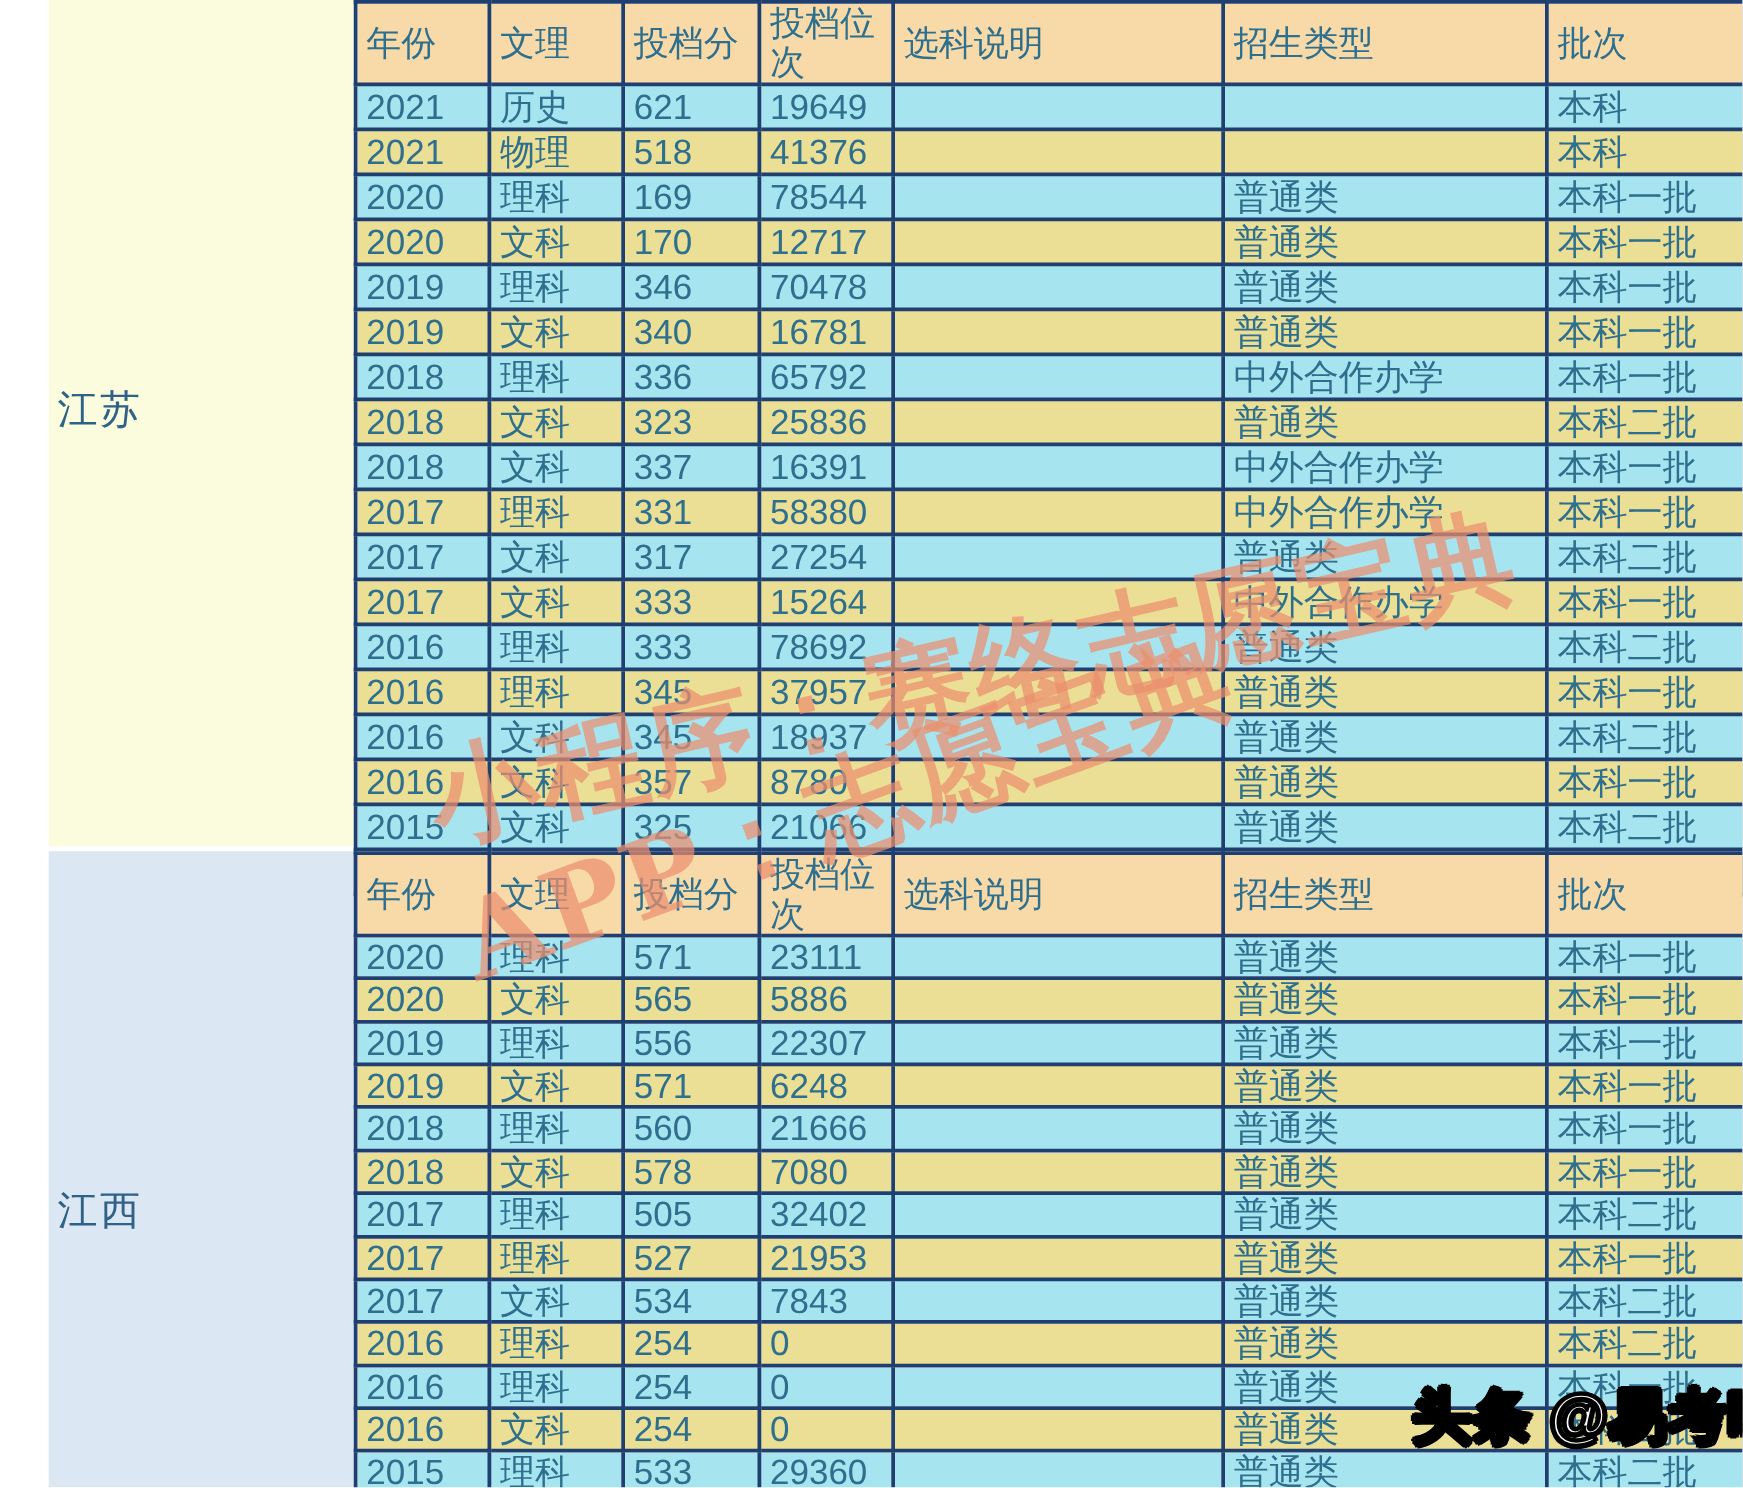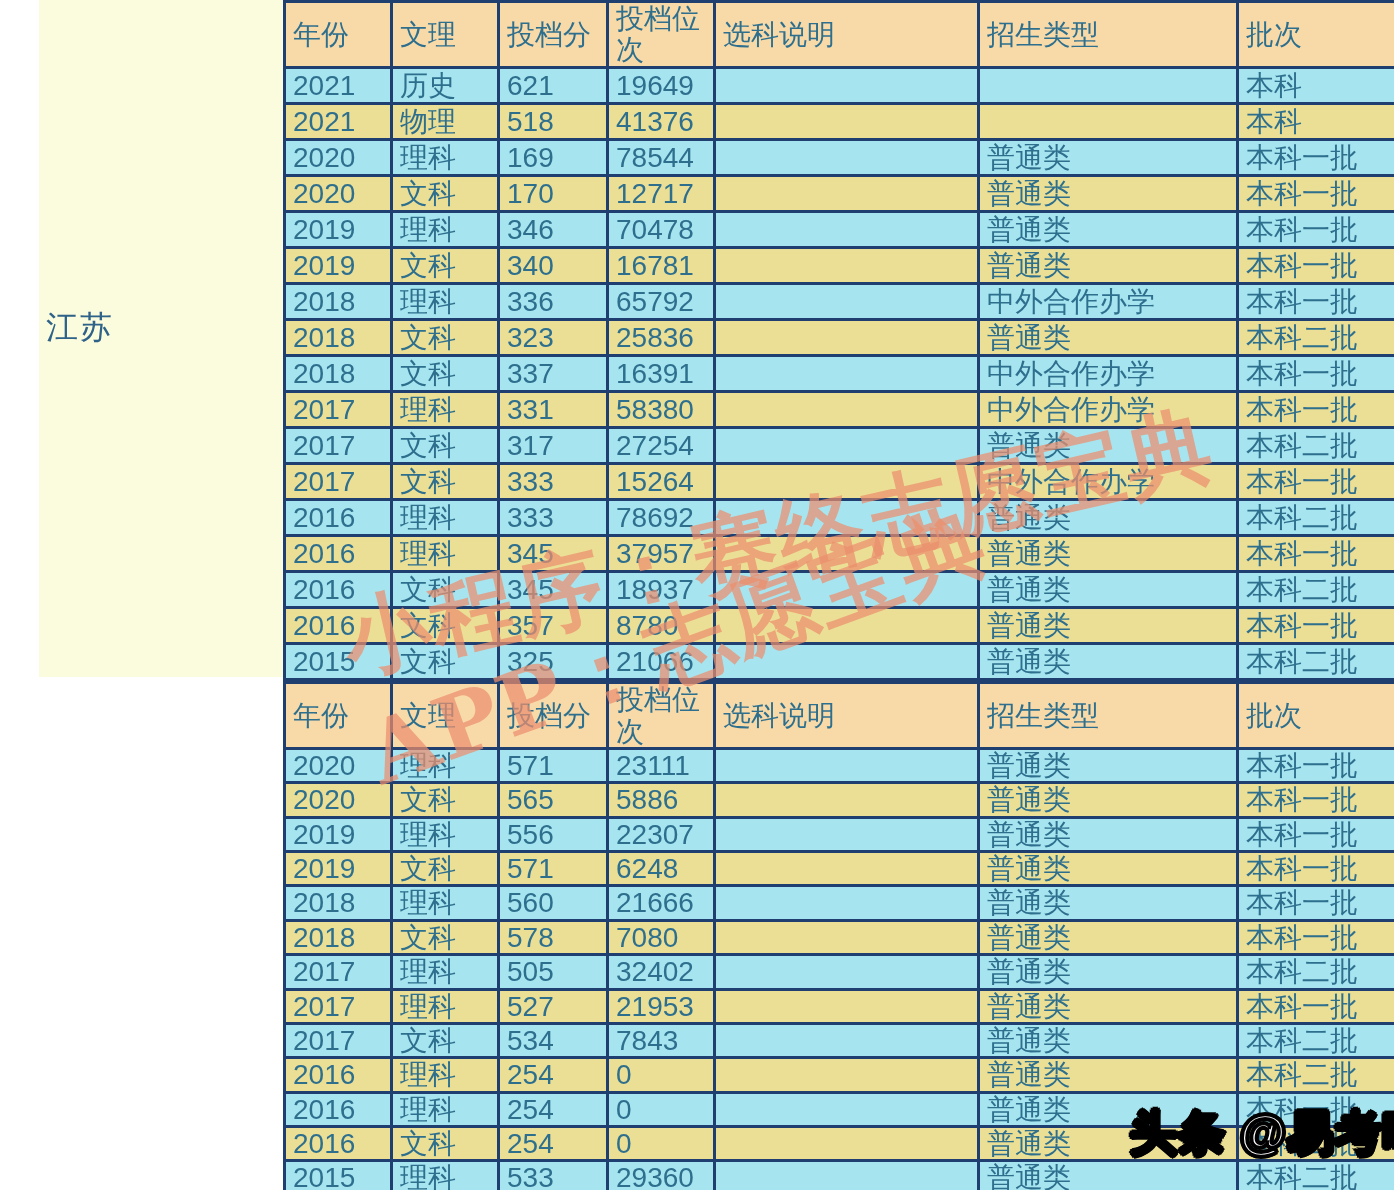--- a/index.html
+++ b/index.html
@@ -62,20 +62,23 @@
 </style>
 </head>
 <body>
 
 <div class="screen">
 
   <div class="panel panel-top">
     <span class="province-label">江苏</span>
   </div>
 
+  <div class="panel panel-bottom">
+    <span class="province-label">江西</span>
+  </div>
 
   <table class="score-table t1">
     <colgroup>
       <col style="width:107px">
         <col style="width:107px">
         <col style="width:109px">
       <col style="width:107px">
         <col style="width:264px">
         <col style="width:259px">
       <col style="width:158px">

